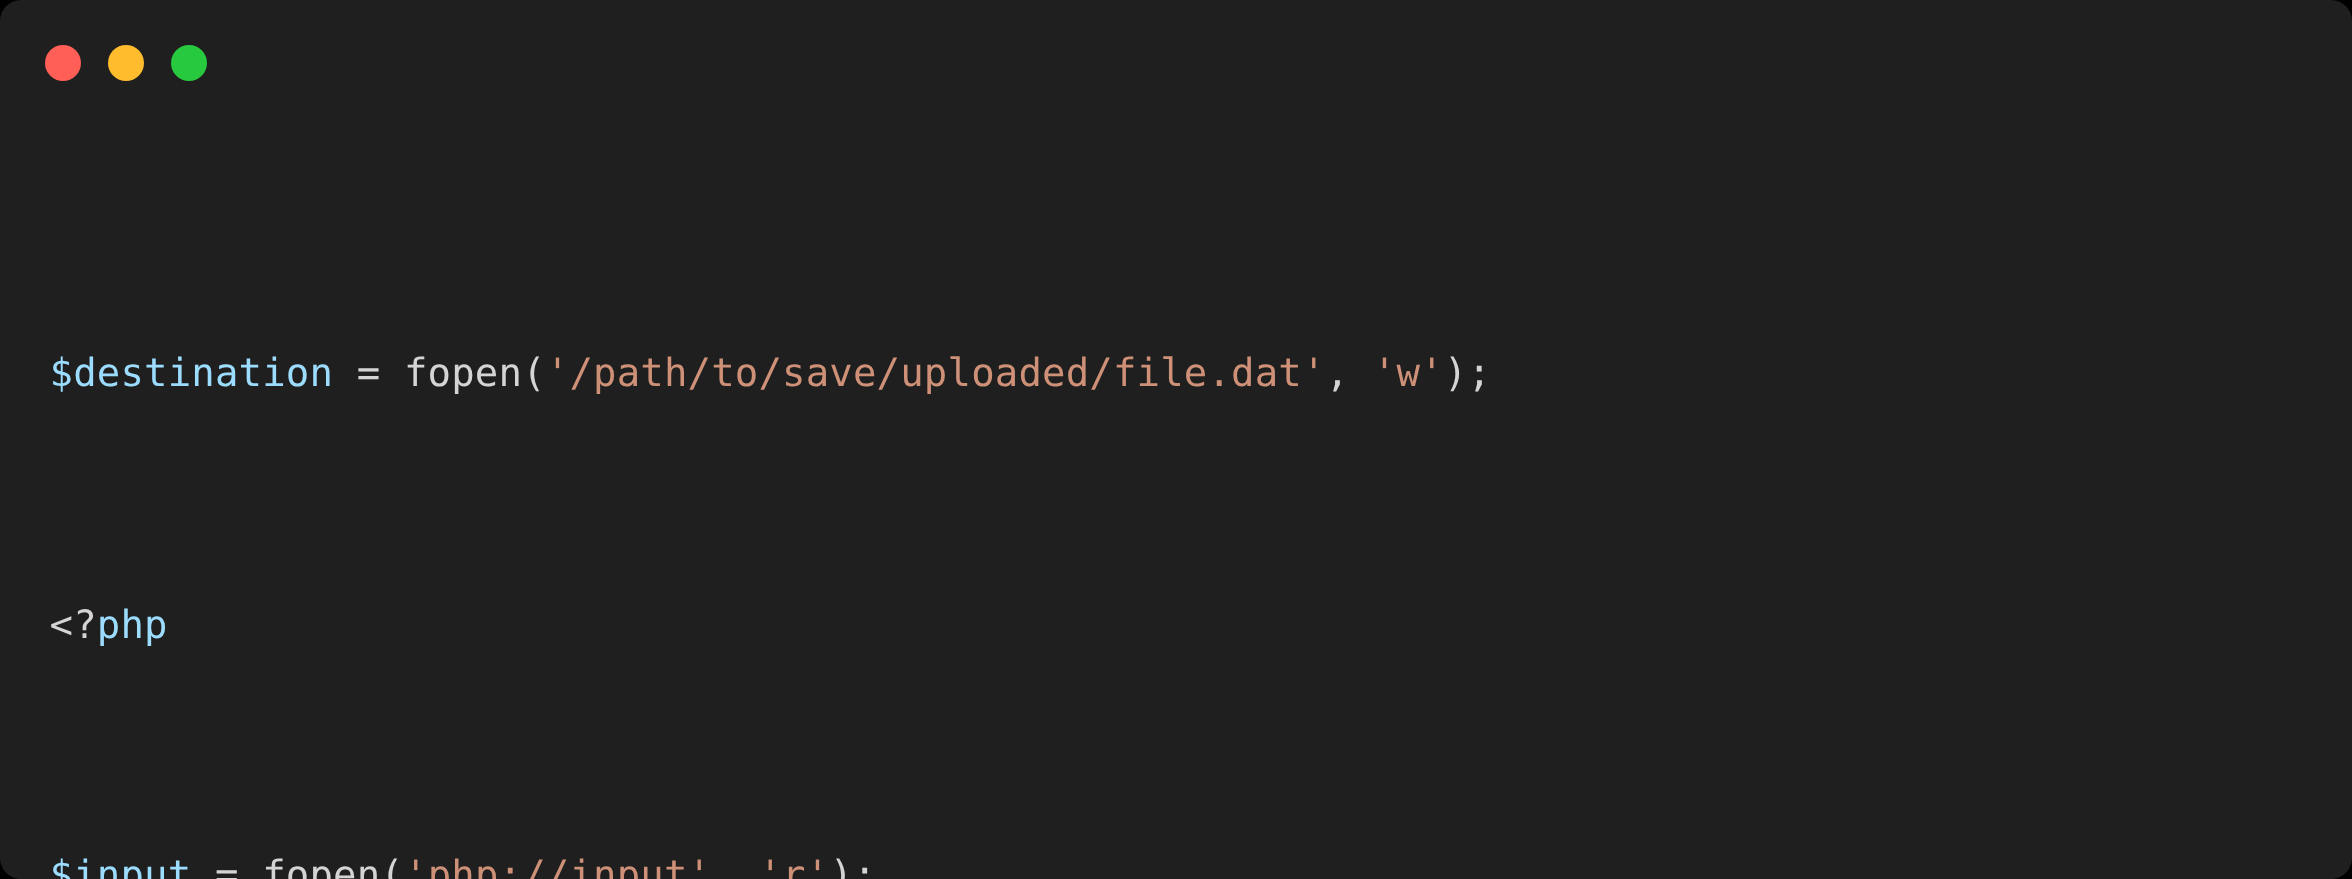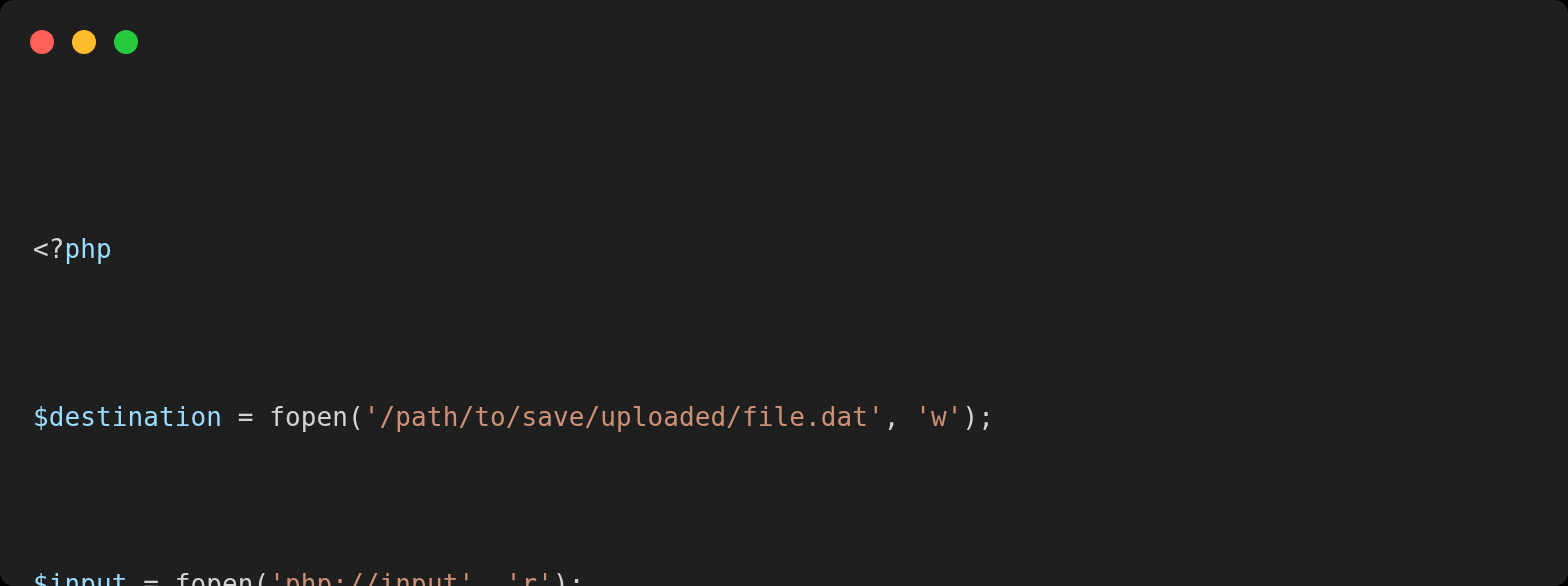--- a/index.html
+++ b/index.html
@@ -80,23 +80,23 @@
   <div class="titlebar">
     <div class="dots">
       <span class="dot dot-close"></span>
       <span class="dot dot-min"></span>
       <span class="dot dot-max"></span>
     </div>
   </div>
 
   <div class="code">
 
+    <div class="line"><span class="tok-var">$destination</span><span class="tok-punct"> = </span><span class="tok-func">fopen</span><span class="tok-punct">(</span><span class="tok-string">'/path/to/save/uploaded/file.dat'</span><span class="tok-punct">, </span><span class="tok-string">'w'</span><span class="tok-punct">);</span></div>
+
     <div class="line"><span class="tok-plain">&lt;?</span><span class="tok-tag">php</span></div>
-
-    <div class="line"><span class="tok-var">$destination</span><span class="tok-punct"> = </span><span class="tok-func">fopen</span><span class="tok-punct">(</span><span class="tok-string">'/path/to/save/uploaded/file.dat'</span><span class="tok-punct">, </span><span class="tok-string">'w'</span><span class="tok-punct">);</span></div>
 
     <div class="line"><span class="tok-var">$input</span><span class="tok-punct"> = </span><span class="tok-func">fopen</span><span class="tok-punct">(</span><span class="tok-string">'php://input'</span><span class="tok-punct">, </span><span class="tok-string">'r'</span><span class="tok-punct">);</span></div>
 
     
 
     
 
     
 
     

